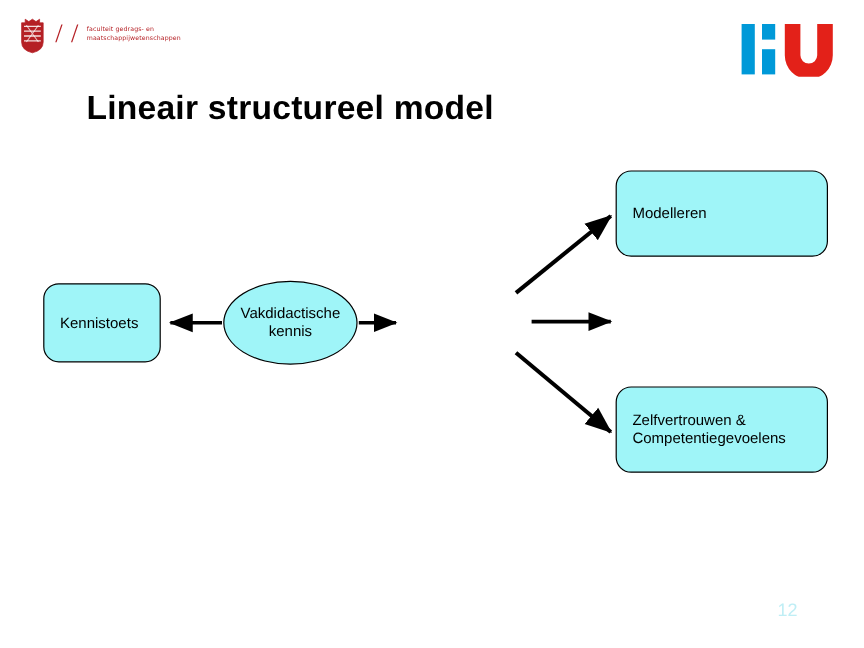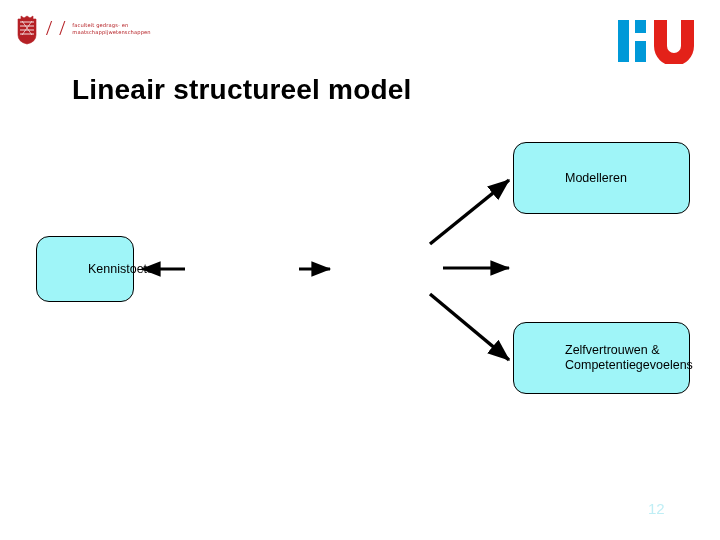--- a/index.html
+++ b/index.html
@@ -103,21 +103,20 @@
     border: 1.6px solid #000000;
     box-sizing: border-box;
     display: flex;
     align-items: center;
     color: #000000;
     font-size: 12.5px;
     line-height: 15px;
   }
   .node.rect {
     border-radius: 13px;
-    padding-left: 38px;
   }
   .node.ellipse {
     border-radius: 50%;
     justify-content: center;
     text-align: center;
   }
   .node .label {
     display: block;
     white-space: pre-line;
   }
@@ -183,20 +182,24 @@
 
     <line x1="443" y1="268" x2="509" y2="268" stroke="#000000" stroke-width="3" marker-end="url(#arrowhead)"></line>
 
     <line x1="430" y1="294" x2="509" y2="360" stroke="#000000" stroke-width="3.4" marker-end="url(#arrowhead)"></line>
   </svg>
 
   <div class="node rect" id="node-kennistoets">
     <span class="label">Kennistoets</span>
   </div>
 
+  <div class="node ellipse" id="node-vakdidactische">
+    <span class="label">Vakdidactische
+kennis</span>
+  </div>
 
 
   <div class="node rect" id="node-modelleren">
     <span class="label">Modelleren</span>
   </div>
 
 
   <div class="node rect" id="node-zelfvertrouwen">
     <span class="label">Zelfvertrouwen &amp;
 Competentiegevoelens</span>

